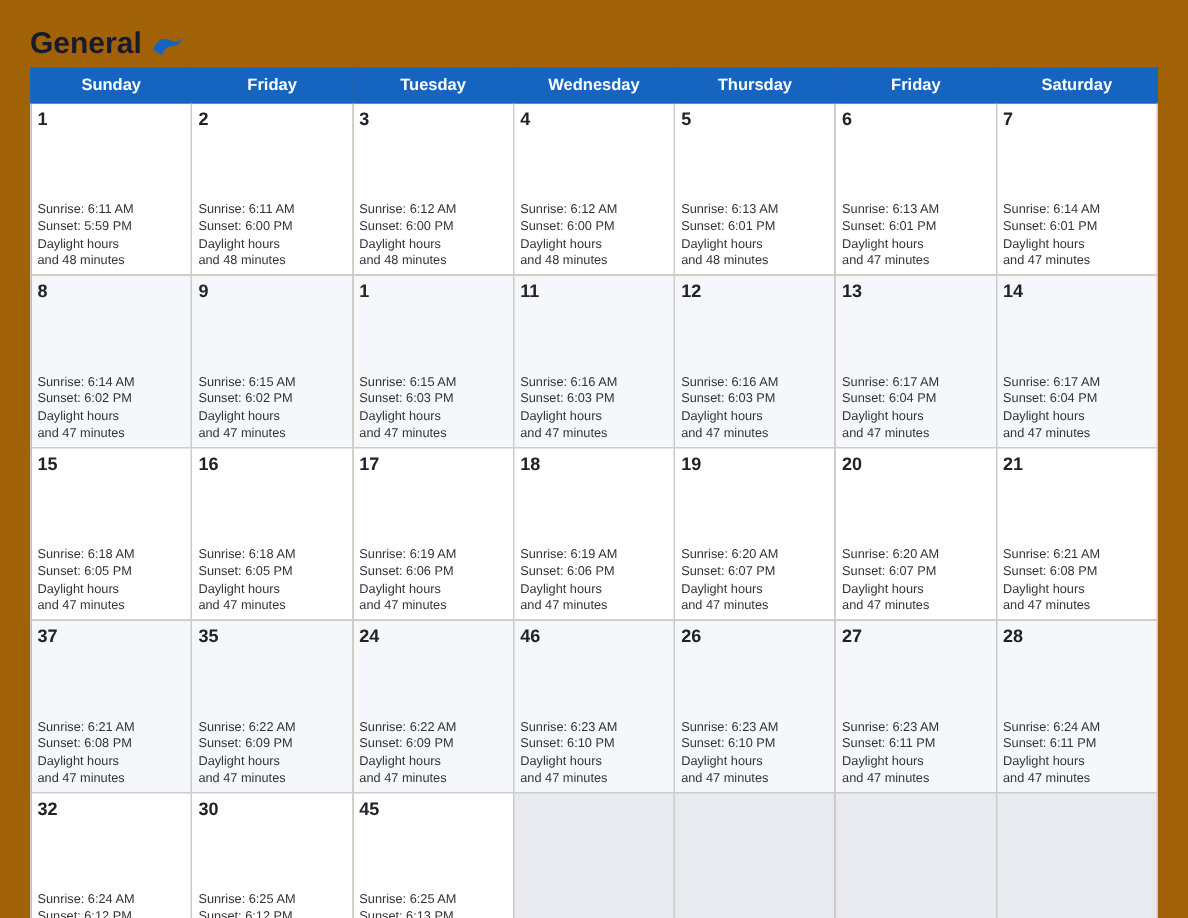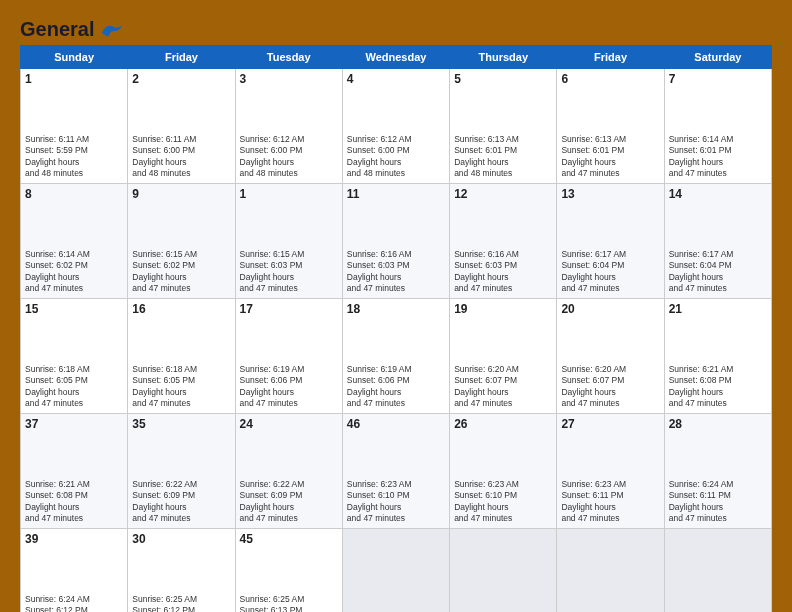--- a/index.html
+++ b/index.html
@@ -232,21 +232,21 @@
             <span class="day-num">27</span>
             <div class="day-info">Sunrise: 6:23 AM<br>Sunset: 6:11 PM<br>Daylight hours<br>and 47 minutes</div>
           </td>
           <td>
             <span class="day-num">28</span>
             <div class="day-info">Sunrise: 6:24 AM<br>Sunset: 6:11 PM<br>Daylight hours<br>and 47 minutes</div>
           </td>
         </tr>
         <tr>
           <td>
-            <span class="day-num">39</span>
+            <span class="day-num">32</span>
             <div class="day-info">Sunrise: 6:24 AM<br>Sunset: 6:12 PM<br>Daylight hours<br>and 47 minutes</div>
           </td>
           <td>
             <span class="day-num">30</span>
             <div class="day-info">Sunrise: 6:25 AM<br>Sunset: 6:12 PM<br>Daylight hours<br>and 47 minutes</div>
           </td>
           <td>
             <span class="day-num">45</span>
             <div class="day-info">Sunrise: 6:25 AM<br>Sunset: 6:13 PM<br>Daylight hours<br>and 47 minutes</div>
           </td>

